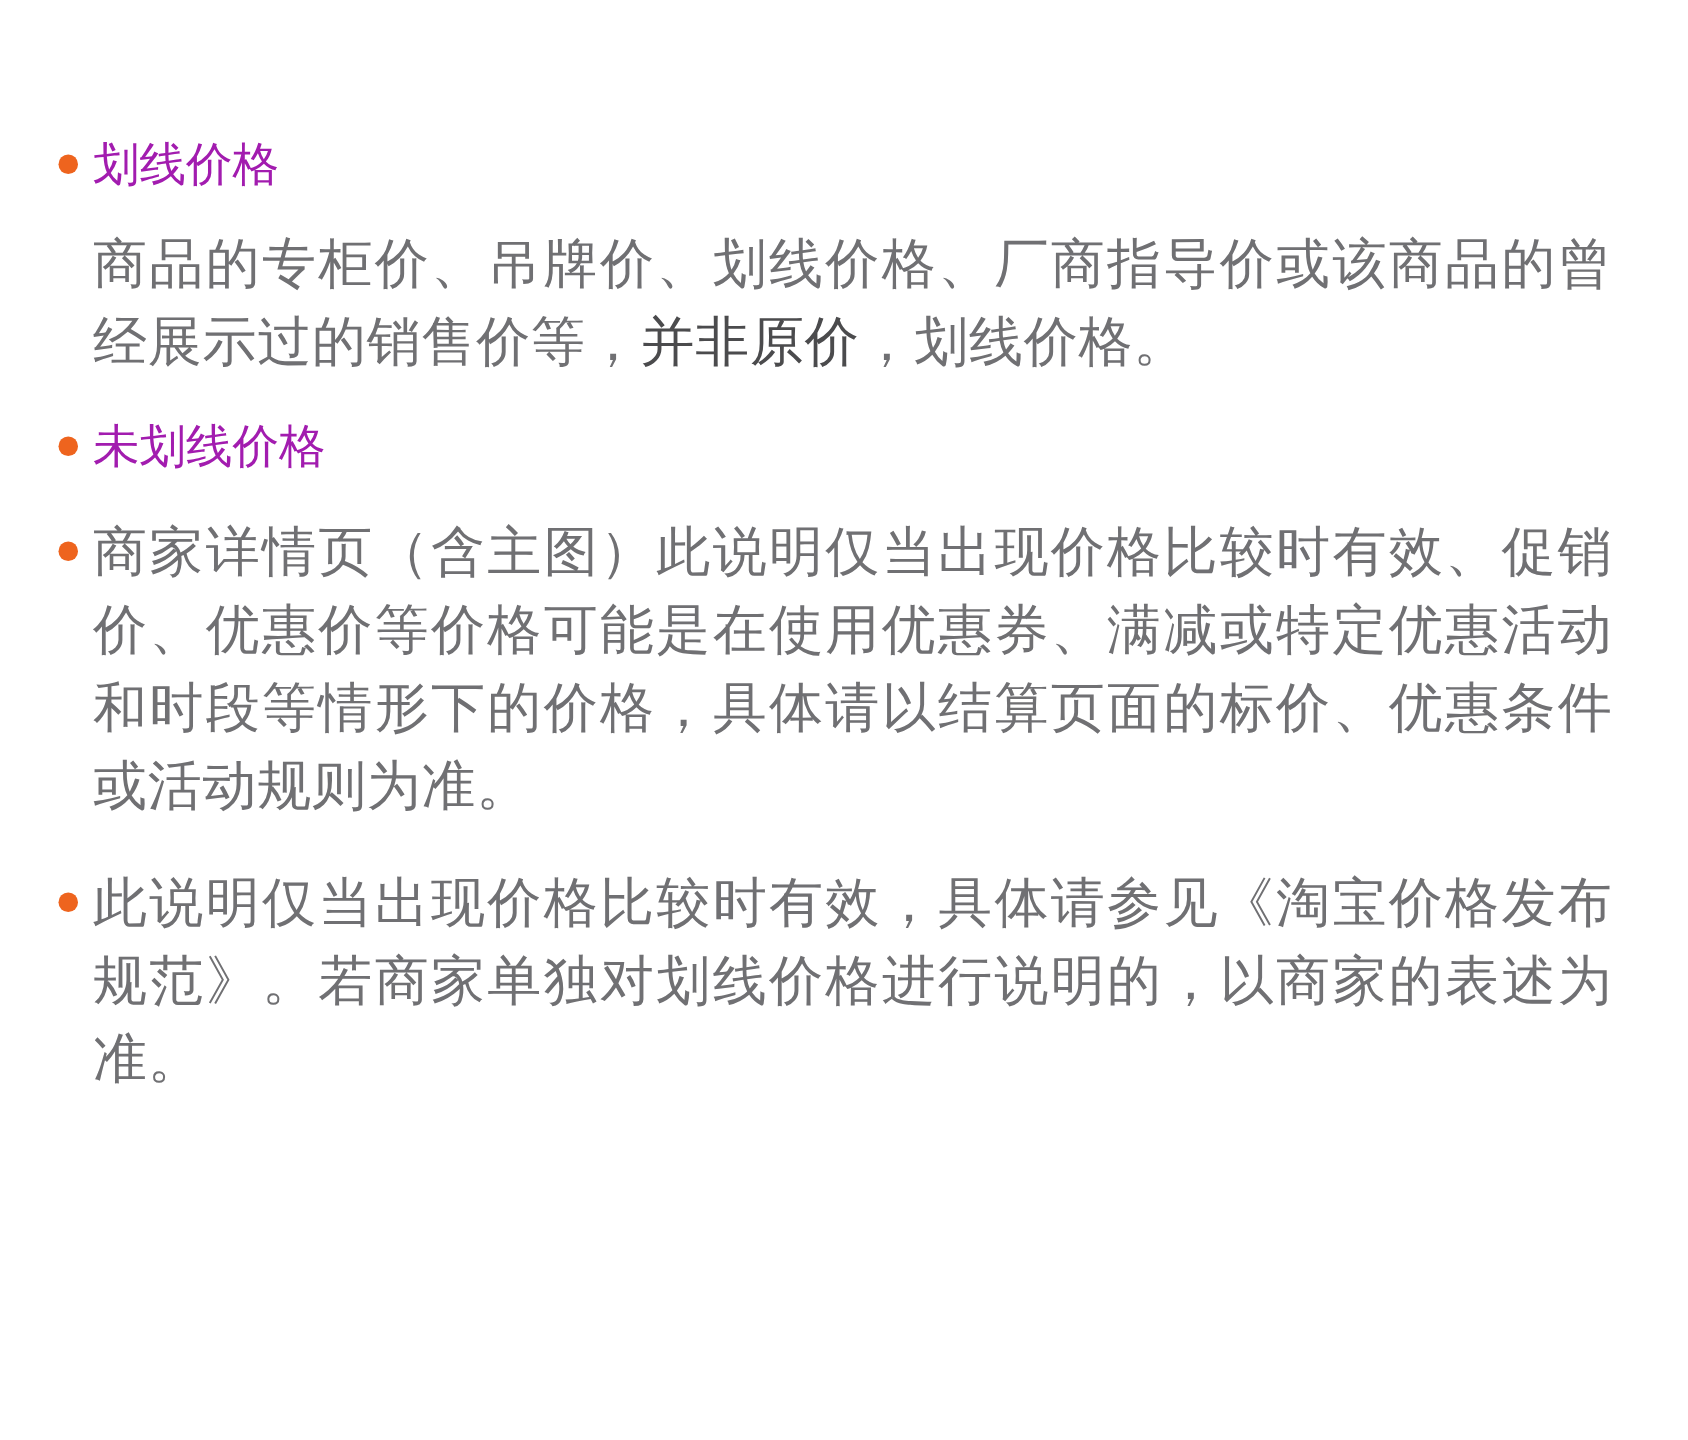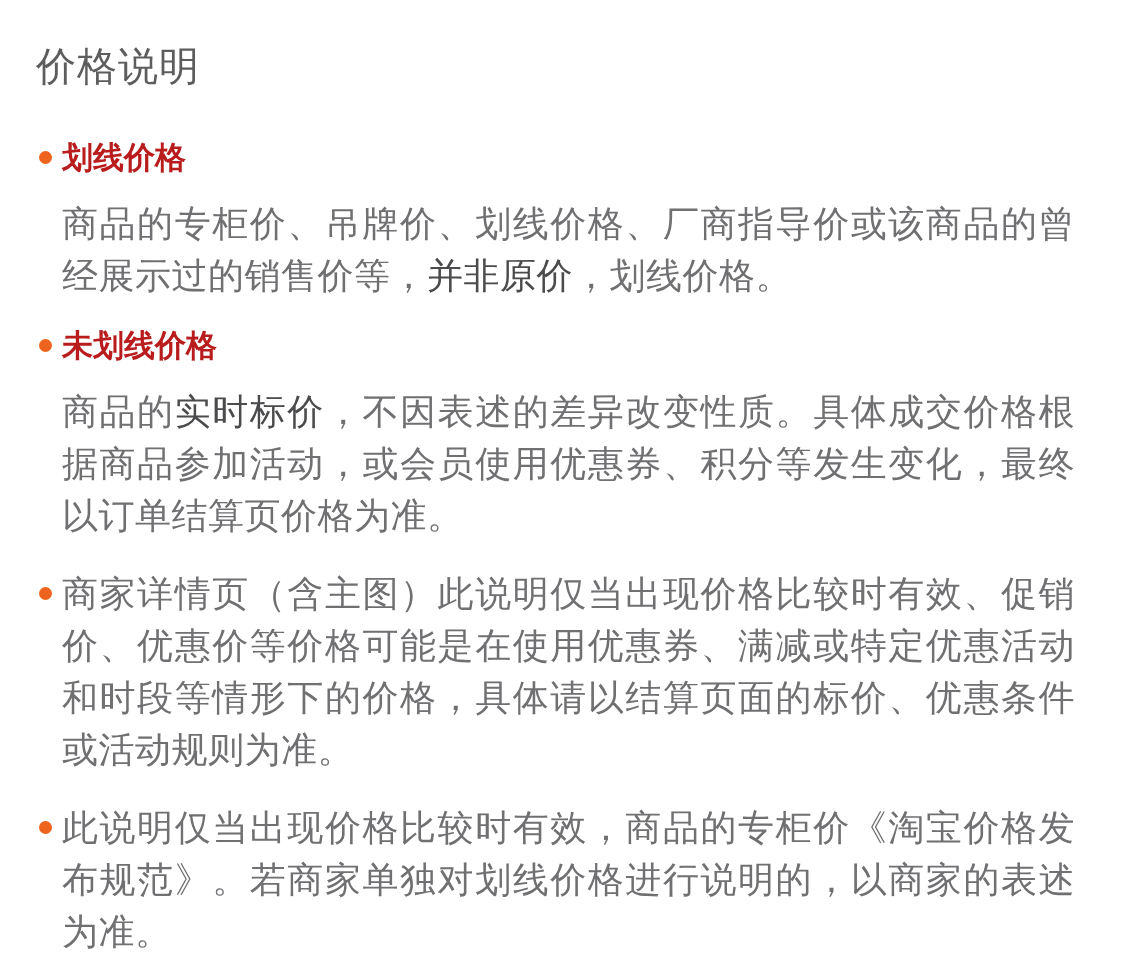--- a/index.html
+++ b/index.html
@@ -45,62 +45,60 @@
     height: 13px;
     border-radius: 50%;
     background: #ee641e;
   }
   .item.with-heading .dot { top: 11px; }
   .item.plain .dot { top: 19px; }
   .heading {
     margin: 0 0 22px 0;
     font-size: 31px;
     line-height: 36px;
-    font-weight: 700;
-    color: #b91c1c;
+    font-weight: 400;
+    color: #a21caf;
   }
   .para {
     margin: 0;
     font-size: 36px;
     line-height: 52px;
     font-weight: 400;
     color: #707073;
     text-align: justify;
     letter-spacing: 0.5px;
   }
   .para b {
     font-weight: 400;
     color: #4b4b4d;
   }
 </style>
 </head>
 <body>
 
 <div class="page">
 
-  <h1 class="title">价格说明</h1>
 
   <ul class="list">
 
     <li class="item with-heading">
       <span class="dot"></span>
       <h2 class="heading">划线价格</h2>
       <p class="para"><span>商品的专柜价、吊牌价、划线价格、厂商指导价或该商品的曾经展示过的销售价等，</span><b>并非原价</b><span>，划线价格。</span></p>
     </li>
 
     <li class="item with-heading">
       <span class="dot"></span>
       <h2 class="heading">未划线价格</h2>
-      <p class="para"><span>商品的</span><b>实时标价</b><span>，不因表述的差异改变性质。具体成交价格根据商品参加活动，或会员使用优惠券、积分等发生变化，最终以订单结算页价格为准。</span></p>
     </li>
 
     <li class="item plain">
       <span class="dot"></span>
       <p class="para">商家详情页（含主图）此说明仅当出现价格比较时有效、促销价、优惠价等价格可能是在使用优惠券、满减或特定优惠活动和时段等情形下的价格，具体请以结算页面的标价、优惠条件或活动规则为准。</p>
     </li>
 
     <li class="item plain">
       <span class="dot"></span>
-      <p class="para">此说明仅当出现价格比较时有效，商品的专柜价《淘宝价格发布规范》。若商家单独对划线价格进行说明的，以商家的表述为准。</p>
+      <p class="para">此说明仅当出现价格比较时有效，具体请参见《淘宝价格发布规范》。若商家单独对划线价格进行说明的，以商家的表述为准。</p>
     </li>
 
   </ul>
 </div>
 
 </body></html>

